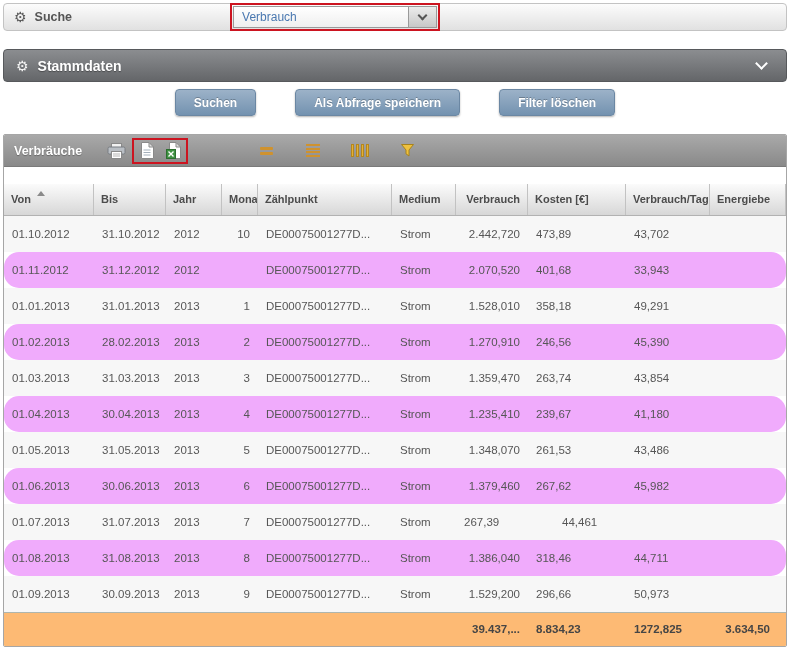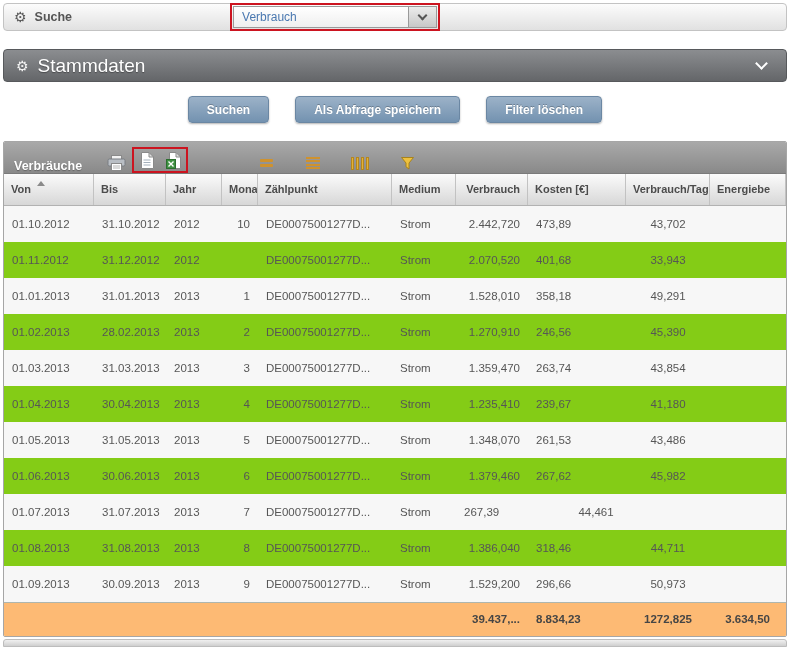--- a/index.html
+++ b/index.html
@@ -25,80 +25,80 @@
   .dropdown-btn { width:28px; border-left:1px solid #9a9a9a; background:linear-gradient(#ececec,#c7c7c7); display:flex; align-items:center; justify-content:center; cursor:pointer; }
   .chev { width:7px; height:7px; border-right:2px solid #555; border-bottom:2px solid #555; transform:rotate(45deg); margin-top:-3px; }
 
   
   .stammdaten-bar {
     margin:18px 3px 0; height:33px;
     background:linear-gradient(#8b8d90,#646669);
     border:1px solid #57595c; border-radius:4px;
     display:flex; align-items:center; padding:0 12px;
   }
-  .stammdaten-label { margin-left:9px; font-size:19px; font-weight:normal; color:#fff; text-shadow:0 1px 1px rgba(0,0,0,.35); }
+  .stammdaten-label { margin-left:9px; font-size:14px; font-weight:bold; color:#fff; text-shadow:0 1px 1px rgba(0,0,0,.35); }
   .collapse-chev { margin-left:auto; margin-right:8px; width:9px; height:9px; border-right:2px solid #fff; border-bottom:2px solid #fff; transform:rotate(45deg); margin-top:-4px; cursor:pointer; }
 
   
-  .button-row { margin-top:14px; display:flex; justify-content:center; gap:26px; }
+  .button-row { margin-top:7px; display:flex; justify-content:center; gap:39px; }
   .action-btn {
     height:27px; padding:0 18px;
     font-family:"Liberation Sans",sans-serif; font-size:12px; font-weight:bold; color:#fff;
     text-shadow:0 -1px 0 rgba(0,0,0,.25);
     background:linear-gradient(#9cb2c8,#7392b0);
     border:1px solid #6b87a3; border-radius:4px;
     box-shadow:0 1px 2px rgba(0,0,0,.3);
     cursor:pointer;
   }
 
   
   .grid-panel { margin:18px 3px 0; border:1px solid #a6a6a6; border-radius:2px; overflow:hidden; }
   .grid-toolbar {
-    height:32px; display:flex; align-items:flex-end; padding:0 10px;
+    height:32px; display:flex; align-items:center; padding:0 10px;
     background:linear-gradient(#a9a9a9,#898989);
     border-bottom:1px solid #7a7a7a;
   }
   .grid-title { color:#fff; font-weight:bold; font-size:12.5px; text-shadow:0 1px 1px rgba(0,0,0,.3); }
   .tb-icon { display:inline-flex; align-items:center; justify-content:center; width:20px; height:20px; cursor:pointer; }
   .tb-print { margin-left:24px; }
   .icons-frame { margin-left:6px; display:flex; gap:6px; padding:1px 3px; align-items:center; }
   .ml-big { margin-left:68px; }
   .ml { margin-left:27px; }
 
   .eq i { display:block; width:13px; height:3px; background:#cf922e; border-radius:1px; margin:2px 0; }
   .hl i { display:block; width:14px; height:2px; background:#cf922e; margin:1.5px 0; }
   .vb { display:flex; gap:2px; align-items:flex-end; }
   .vb i { display:block; width:3px; height:13px; background:#e2b13b; border:1px solid #b5871d; border-width:0.5px; }
 
   
-  .grid-header { display:flex; height:32px; background:linear-gradient(#fbfbfb,#d7d7d7); border-bottom:1px solid #b2b2b2; }
+  .grid-header { display:flex; height:32px; background:linear-gradient(#fbfbfb,#d7d7d7); border-bottom:1px solid #b2b2b2;margin-top:17px; }
   .hcell {
     line-height:31px; font-size:11px; font-weight:bold; color:#4c4c4c;
     padding:0 7px; border-right:1px solid #c2c2c2;
     white-space:nowrap; overflow:hidden; position:relative; cursor:pointer;
   }
   .sort-asc { display:inline-block; margin-left:6px; width:0; height:0;
     border-left:4px solid transparent; border-right:4px solid transparent;
     border-bottom:5px solid #8a8a8a; vertical-align:7px; }
 
   
   .grid-row { display:flex; height:36px; background:#f7f7f7; }
-  .grid-row.alt { background:#84cc16; }
+  .grid-row.alt { background:#f0abfc;border-radius:15px; }
   .cell {
     line-height:36px; font-size:11.5px; color:#565656;
     padding:0 8px; white-space:nowrap; overflow:hidden;
   }
 
   
   .c0{width:90px}.c1{width:72px}.c2{width:56px}
   .c3{width:36px;text-align:right}
   .c4{width:134px}.c5{width:64px}
   .c6{width:72px;text-align:right}
   .c7{width:98px;text-align:left}
-  .c8{width:84px;text-align:center}
+  .c8{width:84px;text-align:left}
   .c9{flex:1;text-align:right}
   .grid-header .c9{text-align:left}
   .cell.c7{padding-right:26px}
   .cell.c9{padding-right:16px}
 
   
   .grid-summary { display:flex; height:34px; background:#fdba74; border-top:1px solid #aeb6ae; }
   .grid-summary .cell { line-height:33px; font-weight:bold; color:#454545; }
 
   

